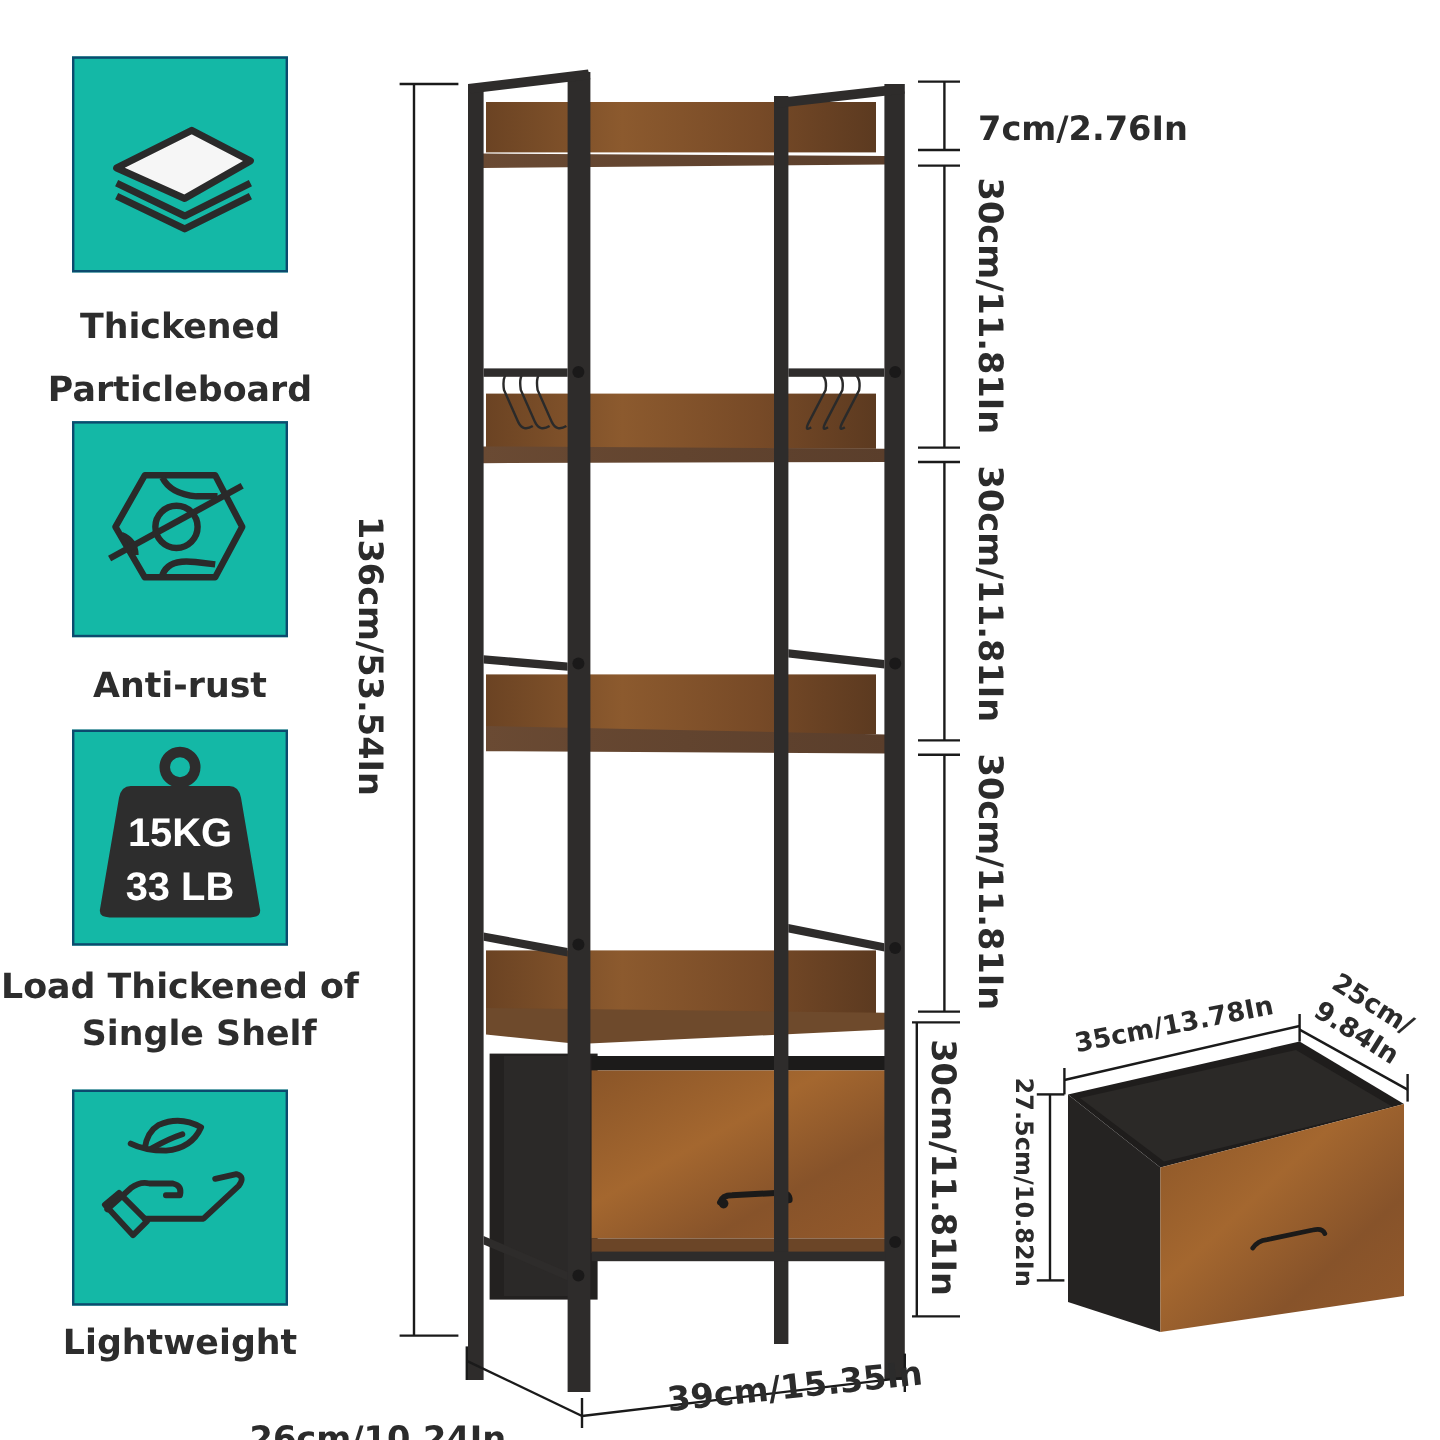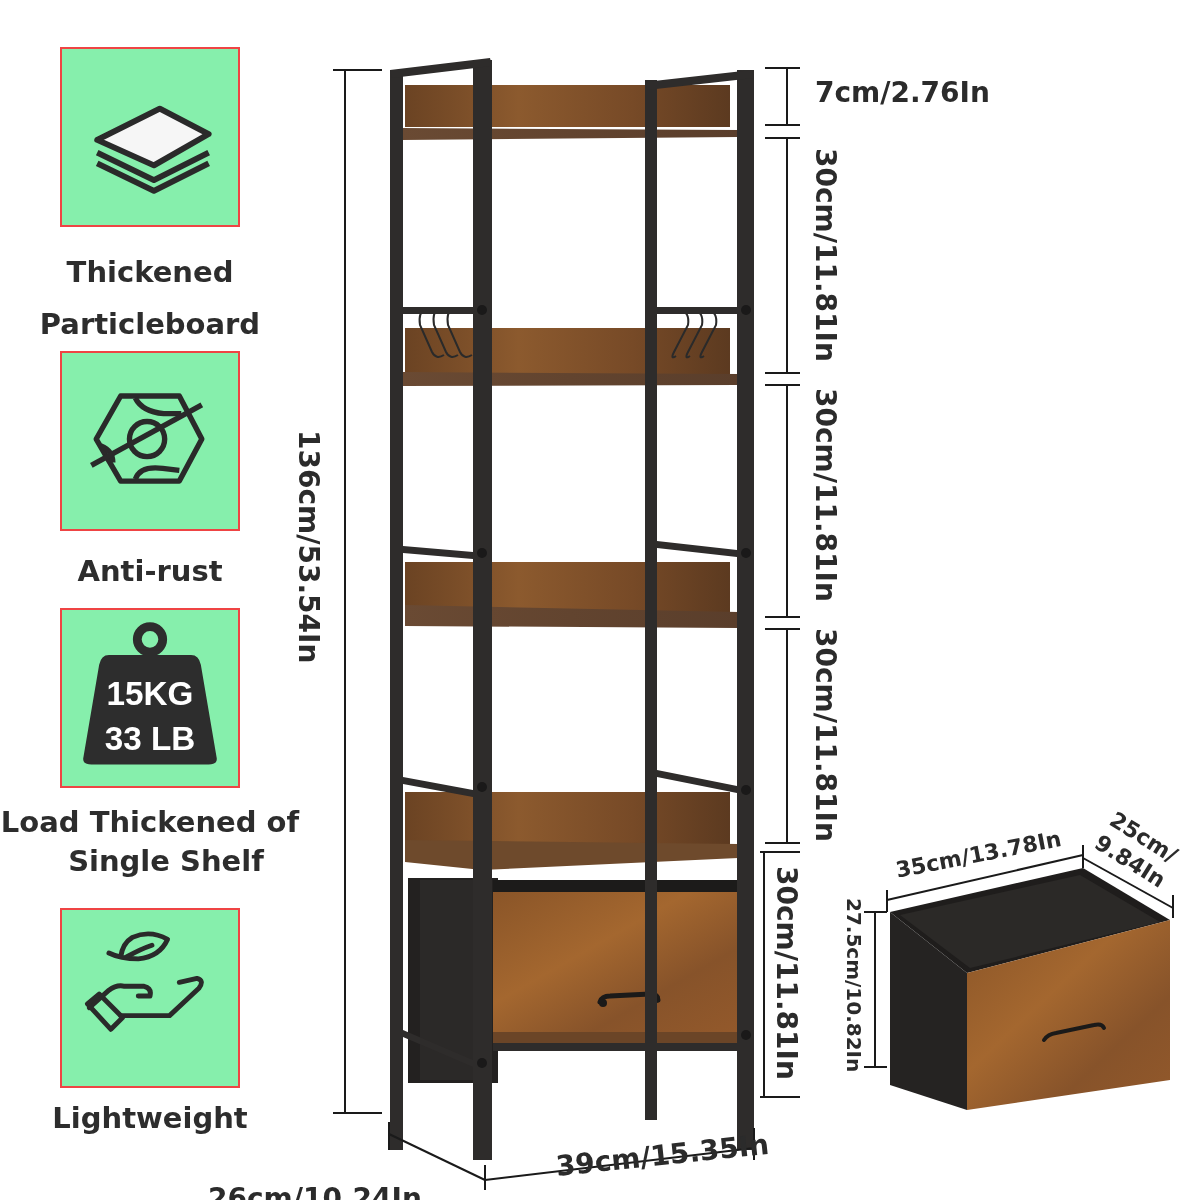--- a/index.html
+++ b/index.html
@@ -1,17 +1,17 @@
 <!DOCTYPE html>
 <html><head>
 <meta charset="utf-8">
 <style>
   html, body { margin:0; padding:0; background:#ffffff; }
   body { width:1200px; height:1200px; position:relative; overflow:hidden; font-family:"DejaVu Sans", sans-serif; color:#2b2b2b; }
-  .feat-box { position:absolute; left:60px; width:180px; height:180px; border:2px solid #ef4444; background:#86efac; box-sizing:border-box; }
+  .feat-box { position:absolute; left:60px; width:180px; height:180px; border:2px solid #0c4a6e; background:#14b8a6; box-sizing:border-box; }
   .feat-box svg { position:absolute; left:0; top:0; width:100%; height:100%; }
   .feat-label { position:absolute; left:0; width:300px; text-align:center; font-weight:bold; font-size:29px; line-height:40px; color:#2d2d2d; }
   .dim-text { position:absolute; font-weight:bold; font-size:28px; color:#2b2b2b; white-space:nowrap; }
   .vtext { position:absolute; transform-origin:0 0; transform:rotate(90deg); font-weight:bold; font-size:28px; color:#2b2b2b; white-space:nowrap; }
   svg.scene { position:absolute; left:0; top:0; }
 </style>
 </head>
 <body>
 
 <div>
@@ -194,21 +194,21 @@
   <g>
     <path d="M890 912 L1083 868 L1170 920 L967 973 Z" fill="#1f1d1c"></path>
     <path d="M900 915 L1080 875 L1160 922 L970 968 Z" fill="#2b2927"></path>
     <path d="M890 912 L967 973 L967 1110 L890 1085 Z" fill="#252322"></path>
     <path d="M967 973 L1170 920 L1170 1080 L967 1110 Z" fill="url(#drawerG)"></path>
     <path d="M1044 1040 Q1048 1034 1056 1033 L1094 1025 Q1102 1023 1104 1028" fill="none" stroke="#1b1a19" stroke-width="4" stroke-linecap="round"></path>
   </g>
 </svg>
 
 <div class="vtext" style="left:325px; top:430px;">136cm/53.54In</div>
-<div class="dim-text" style="left:815px; top:76px;">7cm/2.76In</div>
+<div class="dim-text" style="left:815px; top:91px;">7cm/2.76In</div>
 <div class="vtext" style="left:842px; top:148px;">30cm/11.81In</div>
 <div class="vtext" style="left:842px; top:388px;">30cm/11.81In</div>
 <div class="vtext" style="left:842px; top:628px;">30cm/11.81In</div>
 <div class="vtext" style="left:803px; top:866px;">30cm/11.81In</div>
 <div class="dim-text" style="left:208px; top:1152px;margin-top:30px;">26cm/10.24In</div>
 <div class="dim-text" style="left:556px; top:1150px; transform:rotate(-6deg); transform-origin:0 50%;">39cm/15.35In</div>
 
 <div class="dim-text" style="left:896px; top:858px; font-size:22px; transform:rotate(-11deg); transform-origin:0 50%;">35cm/13.78In</div>
 <div class="dim-text" style="left:1112px; top:805px; font-size:22px; transform:rotate(32deg); transform-origin:0 50%;">25cm/</div>
 <div class="dim-text" style="left:1097px; top:828px; font-size:22px; transform:rotate(32deg); transform-origin:0 50%;">9.84In</div>

